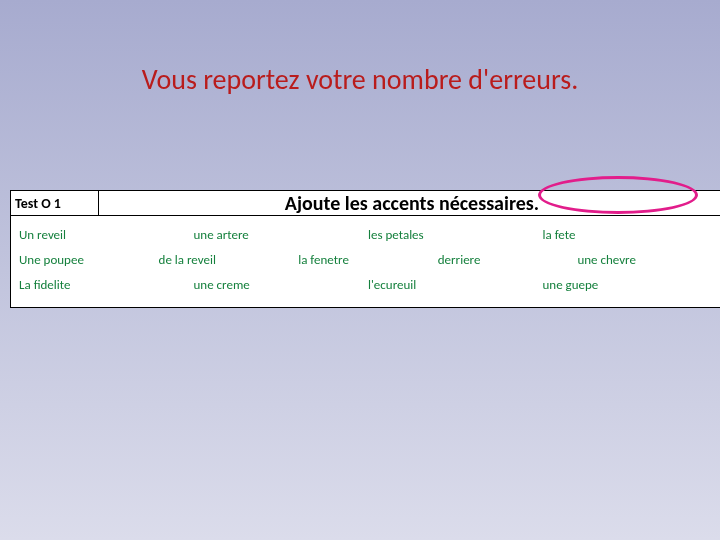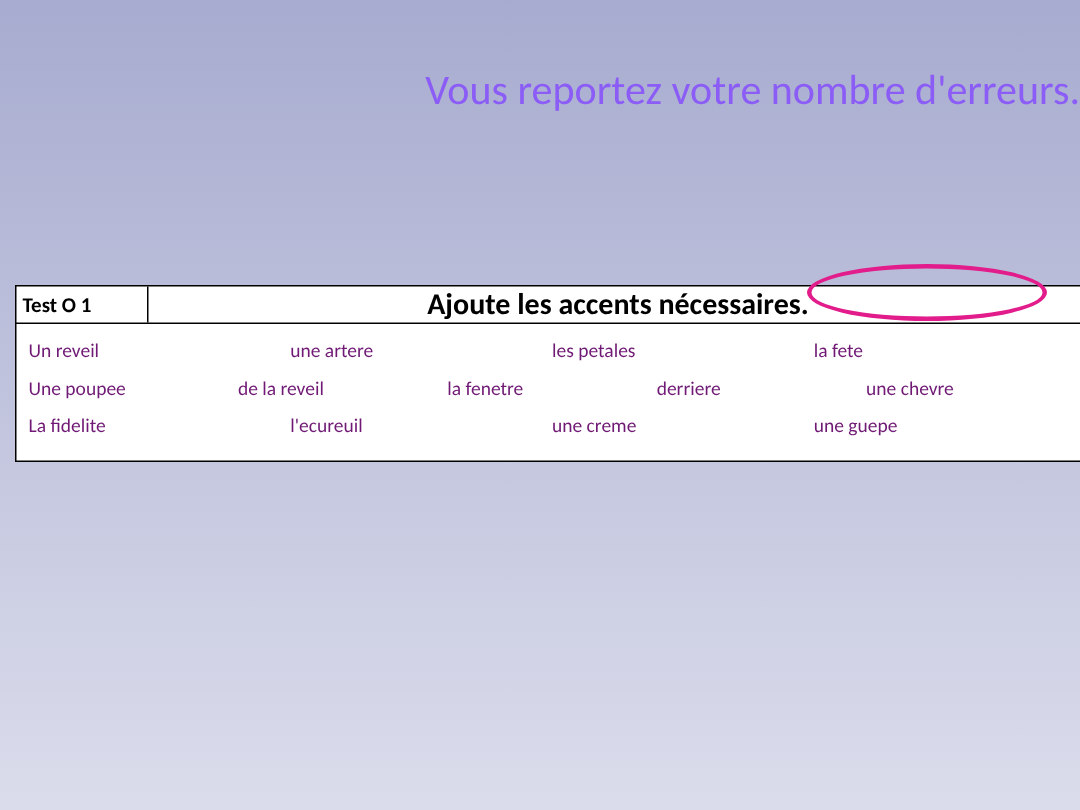--- a/index.html
+++ b/index.html
@@ -5,24 +5,24 @@
   html, body {
     margin: 0;
     padding: 0;
     width: 720px;
     height: 540px;
     font-family: Calibri, Arial, sans-serif;
     background: linear-gradient(to bottom, #a7abcf 0%, #c1c4dd 50%, #dbdceb 100%);
     overflow: hidden;
   }
   .title {
-    text-align: right;
+    text-align: center;
     font-size: 28px;
-    color: #8b5cf6;
-    padding-top: 42px;
+    color: #b91c1c;
+    padding-top: 62px;
   }
   .worksheet {
     position: absolute;
     left: 10px;
     top: 190px;
     width: 716px;
     background: #fff;
   }
   .header-row {
     display: flex;
@@ -61,21 +61,21 @@
   }
   .body-box {
     border: 1px solid #000;
     border-top: none;
     padding: 6px 8px 10px 8px;
     box-sizing: border-box;
   }
   .word-row {
     display: flex;
     font-size: 13px;
-    color: #701a75;
+    color: #15803d;
     padding: 5px 0;
   }
   .word-row span {
     flex: 1;
   }
   .circle {
     position: absolute;
     border: 3px solid #e21d8b;
     border-radius: 50%;
     width: 160px;
@@ -105,20 +105,20 @@
     </div>
     <div class="word-row">
       <span>Une poupee</span>
       <span>de la reveil</span>
       <span>la fenetre</span>
       <span>derriere</span>
       <span>une chevre</span>
     </div>
     <div class="word-row">
       <span>La fidelite</span>
+      <span>une creme</span>
       <span>l'ecureuil</span>
-      <span>une creme</span>
       <span>une guepe</span>
     </div>
   </div>
 </div>
 
 <div class="circle"></div>
 
 </body></html>

